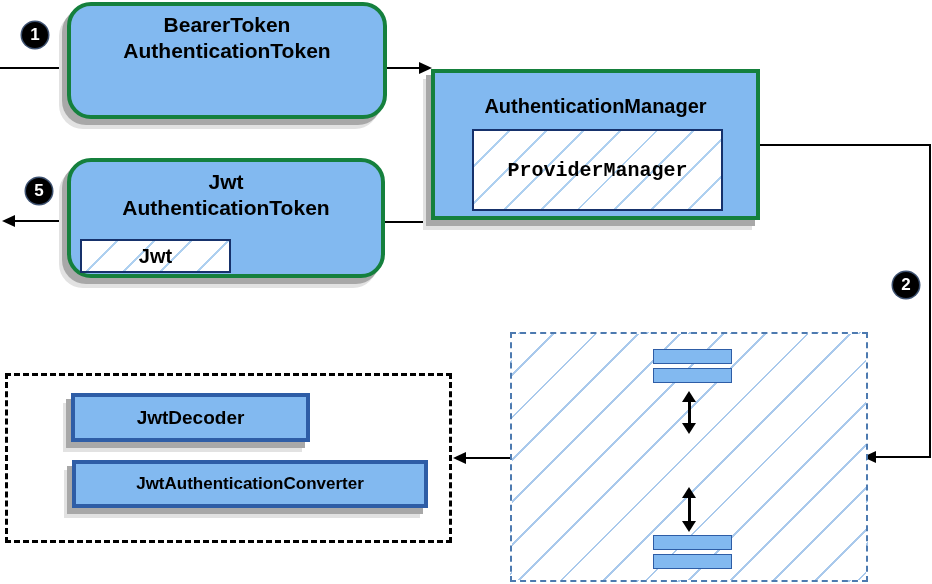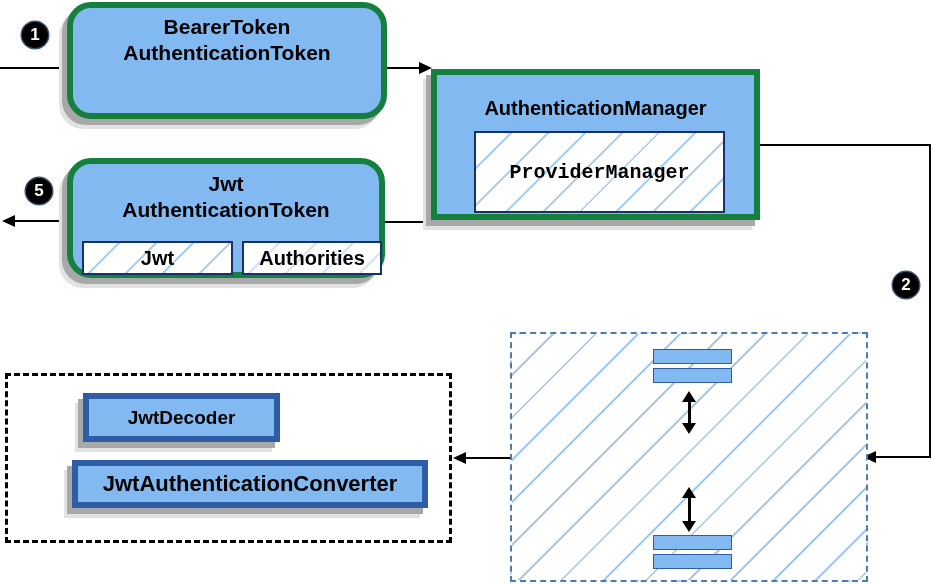--- a/index.html
+++ b/index.html
@@ -3,21 +3,21 @@
 <meta charset="utf-8">
 <style>
   html,body{margin:0;padding:0;background:#fff;}
   .canvas{
     position:relative;width:932px;height:584px;background:#ffffff;
     font-family:"Liberation Sans", sans-serif;font-weight:bold;color:#000;
     overflow:hidden;
   }
   
   .node{
-    position:absolute;background:#82b9f0;border:6px solid #15803d;
+    position:absolute;background:#82b9f0;border:4px solid #15803d;
     box-sizing:border-box;
   }
   .shadowed{ box-shadow:-5px 6px 0 0 #a8a8a8, -8px 10px 0 0 #e2e2e2; }
   .rounded{ border-radius:24px; }
   .accent-border{ border-color:#2e5da6; }
   .flexc{ display:flex;align-items:center;justify-content:center; }
   .node-title{ width:100%;text-align:center;line-height:26px;font-size:21px; }
   .chip{
     position:absolute;box-sizing:border-box;border:2px solid #16316b;
     background:repeating-linear-gradient(135deg,#ffffff 0 24px,#aed0f0 24px 26px);
@@ -114,23 +114,20 @@
   </div>
 
   <div class="node rounded shadowed" style="left:67px;top:158px;width:318px;height:120px;">
     <div class="node-title" style="margin-top:7px;">
       <div>Jwt</div>
       <div>AuthenticationToken</div>
     </div>
     <div class="chip" style="left:9px;top:77px;width:151px;height:34px;">
       <span>Jwt</span>
     </div>
-    <div class="chip faint" style="left:169px;top:77px;width:140px;height:34px;">
-      <span>Authorities</span>
-    </div>
   </div>
 
 
   <div class="dashed-group-blue" style="left:510px;top:332px;width:358px;height:250px;"></div>
 
   <div class="bar" style="left:653px;top:349px;"></div>
   <div class="bar" style="left:653px;top:368px;"></div>
 
   <div class="dblarrow" style="left:681px;top:391px;height:43px;">
     <div class="head-up"></div>
@@ -143,21 +140,21 @@
     <div class="head-up"></div>
     <div class="shaft"></div>
     <div class="head-down"></div>
   </div>
 
   <div class="bar" style="left:653px;top:535px;"></div>
   <div class="bar" style="left:653px;top:554px;"></div>
 
   <div class="dashed-group-black" style="left:5px;top:373px;width:447px;height:170px;"></div>
 
-  <div class="node accent-border shadowed flexc" style="left:83px;top:393px;width:197px;height:49px;font-size:19px;">
+  <div class="node accent-border shadowed flexc" style="left:71px;top:393px;width:239px;height:49px;font-size:19px;">
     <span>JwtDecoder</span>
   </div>
 
-  <div class="node accent-border shadowed flexc" style="left:72px;top:460px;width:356px;height:48px;font-size:22px;">
+  <div class="node accent-border shadowed flexc" style="left:72px;top:460px;width:356px;height:48px;font-size:17px;">
     <span>JwtAuthenticationConverter</span>
   </div>
 
 </div>
 
 </body></html>

